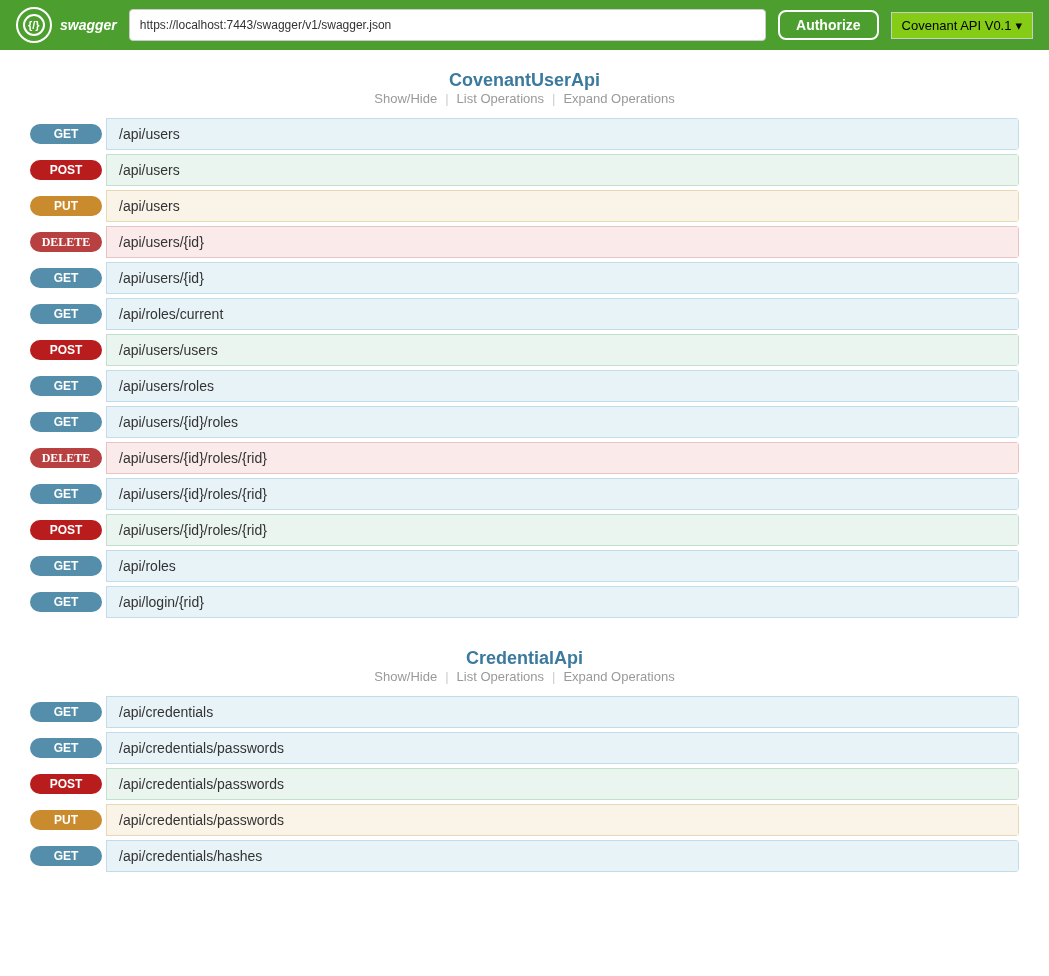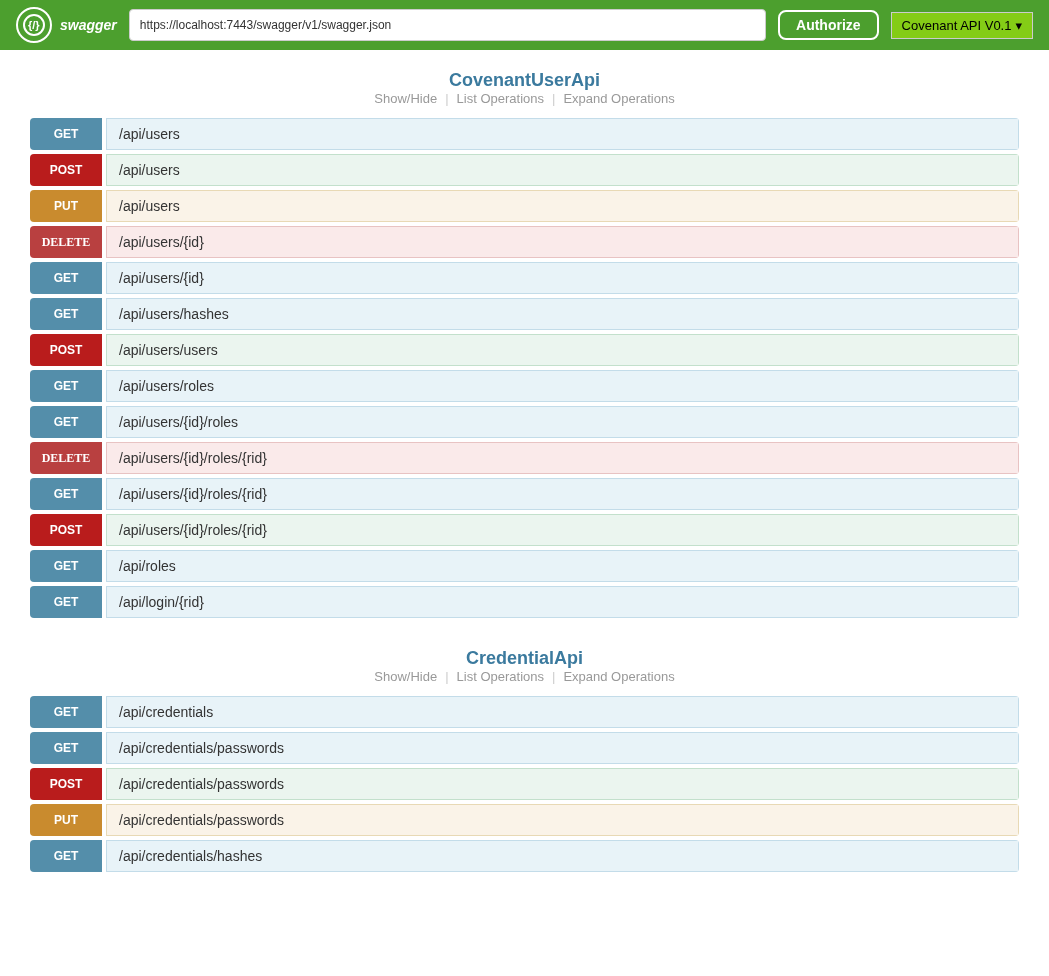--- a/index.html
+++ b/index.html
@@ -115,28 +115,28 @@
     .operation-row {
       display: flex;
       align-items: center;
       margin-bottom: 4px;
       border-radius: 4px;
       overflow: hidden;
     }
     .method-badge {
       width: 72px;
       min-width: 72px;
-      height: 32px;
+      height: 20px;
       display: flex;
       align-items: center;
       justify-content: center;
       font-size: 12px;
       font-weight: bold;
       color: #fff;
-      border-radius: 0;
+      border-radius: 12px;
       margin-right: 4px;
       cursor: pointer;
     }
     .method-get { background: #548eaa; }
     .method-post { background: #b91c1c; }
     .method-put { background: #c98b2e; }
     .method-delete { background: #b94040; font-family: Liberation Serif, serif; }
 
     .operation-path {
       flex: 1;
@@ -203,21 +203,21 @@
         <div class="operation-row">
           <div class="method-badge method-delete">DELETE</div>
           <div class="operation-path row-delete">/api/users/{id}</div>
         </div>
         <div class="operation-row">
           <div class="method-badge method-get">GET</div>
           <div class="operation-path row-get">/api/users/{id}</div>
         </div>
         <div class="operation-row">
           <div class="method-badge method-get">GET</div>
-          <div class="operation-path row-get">/api/users/hashes</div>
+          <div class="operation-path row-get">/api/roles/current</div>
         </div>
         <div class="operation-row">
           <div class="method-badge method-post">POST</div>
           <div class="operation-path row-post">/api/users/users</div>
         </div>
         <div class="operation-row">
           <div class="method-badge method-get">GET</div>
           <div class="operation-path row-get">/api/users/roles</div>
         </div>
         <div class="operation-row">

